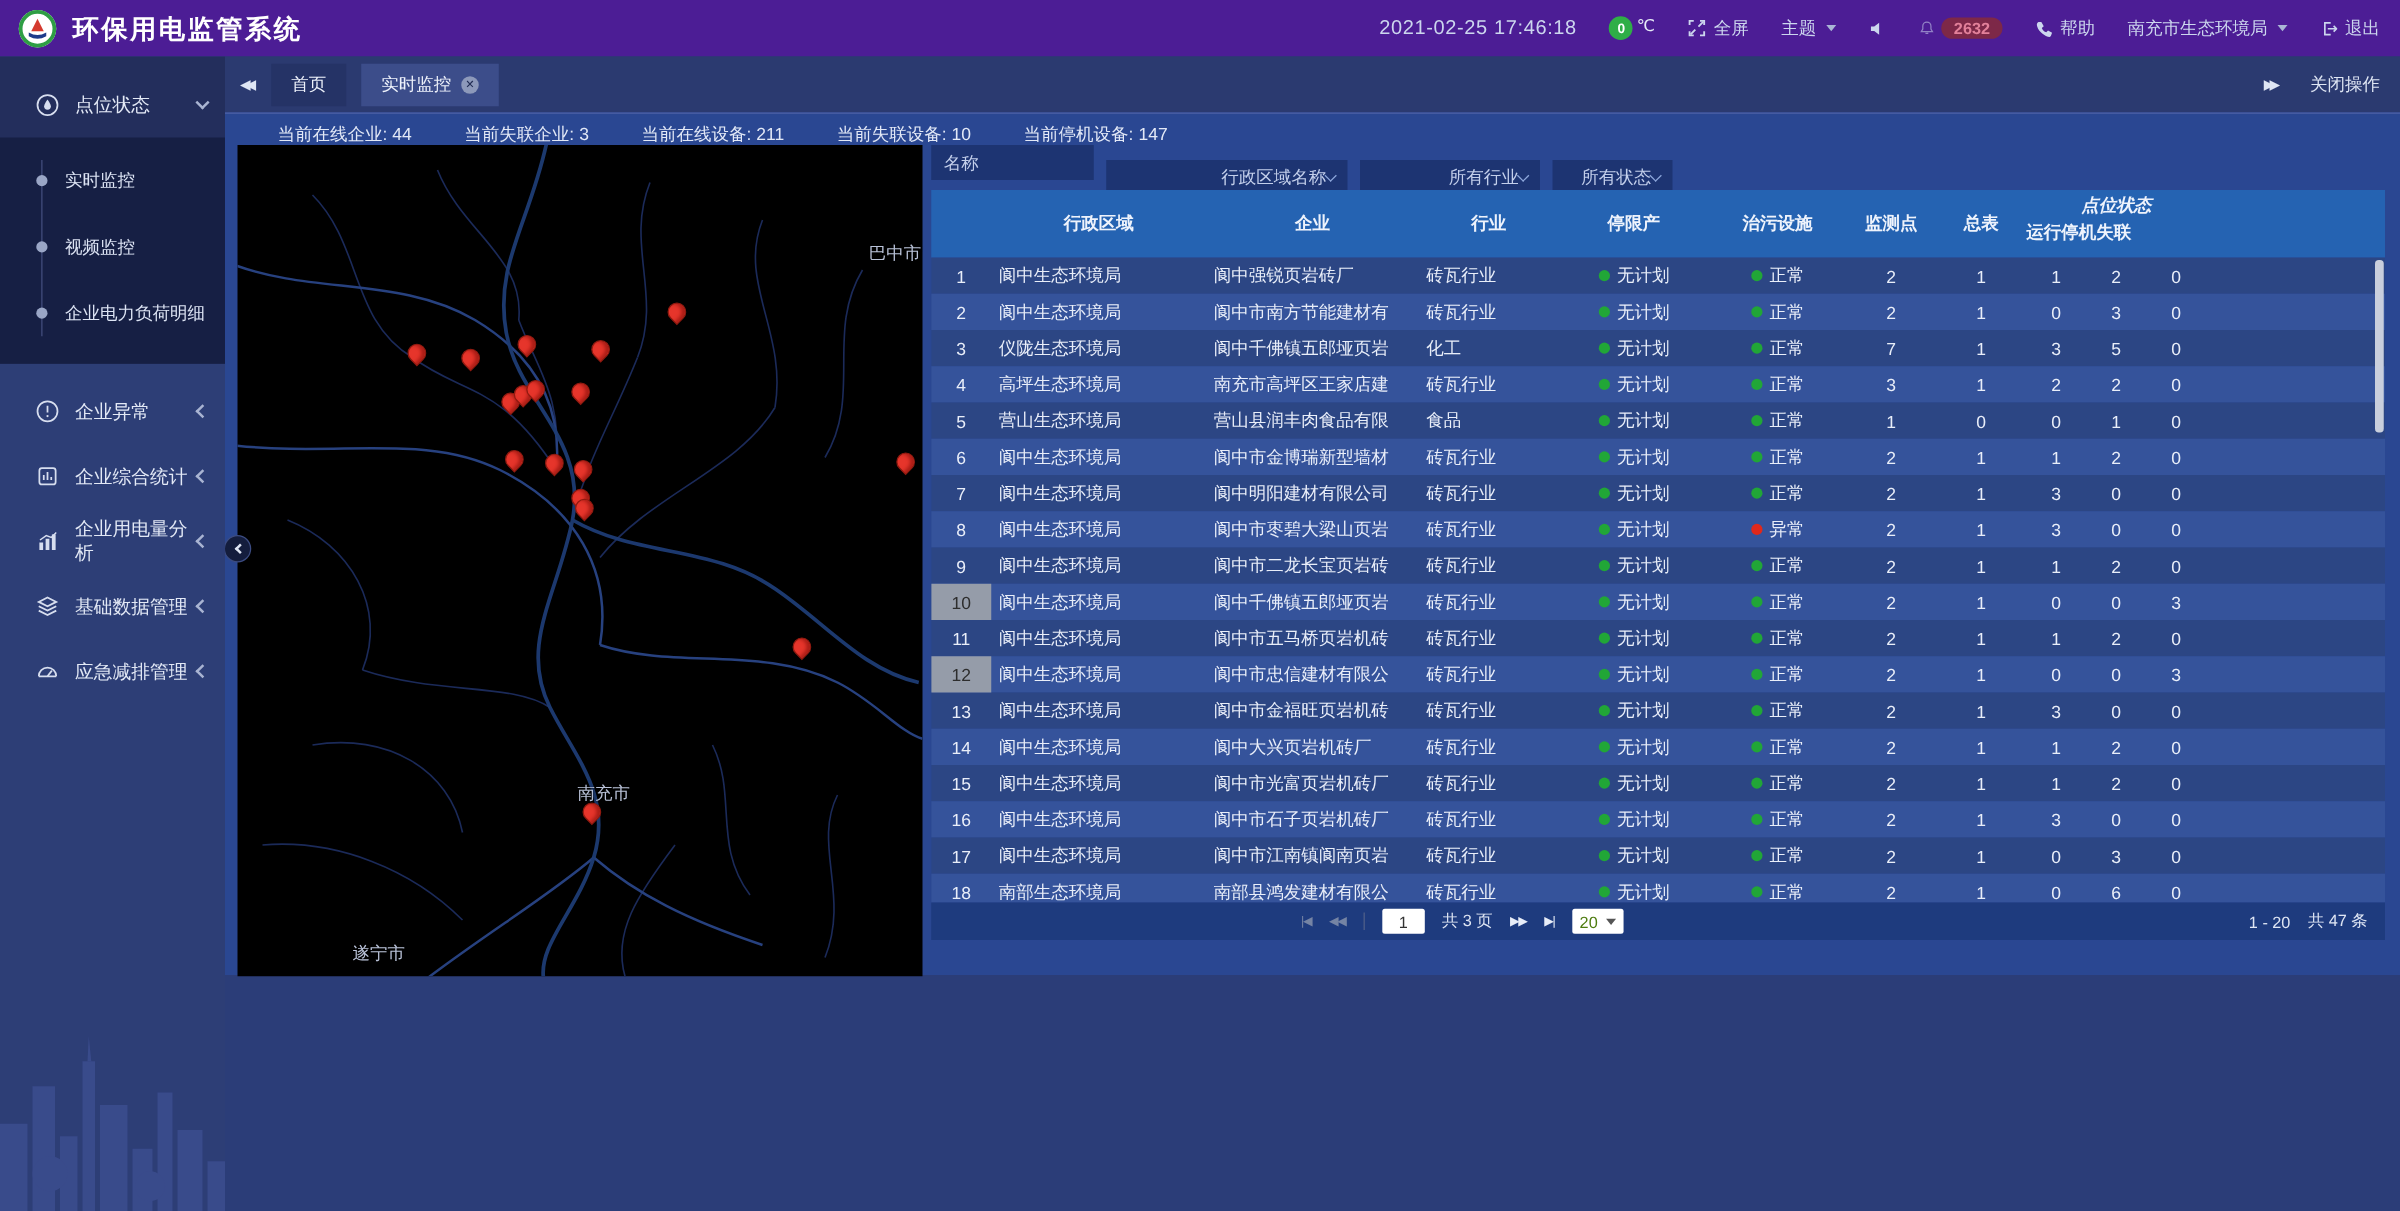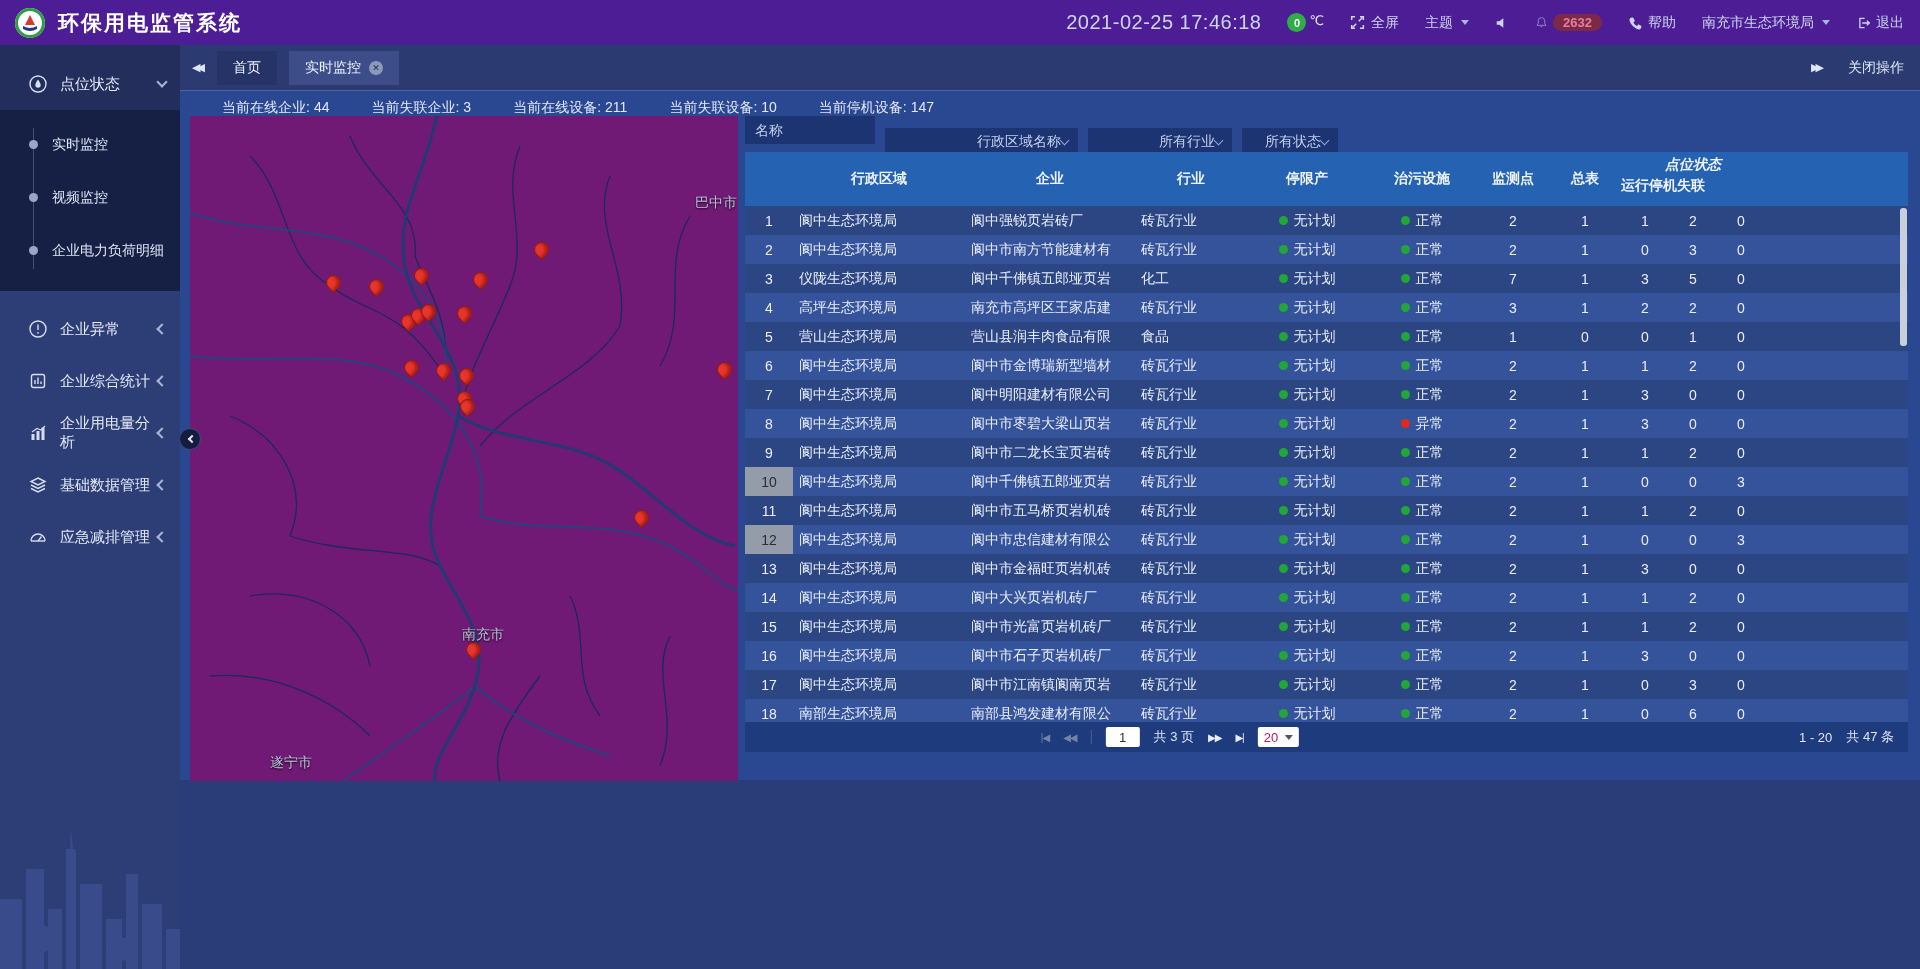--- a/index.html
+++ b/index.html
@@ -4,21 +4,21 @@
 <style>
   * { margin:0; padding:0; box-sizing:border-box; }
   html,body { width:1920px; height:969px; overflow:hidden; }
   body { font-family:"Liberation Sans","DejaVu Sans",sans-serif; background:#2b3d78; color:#e6ebf7; }
 
   
   .hdr { position:absolute; top:0; left:0; right:0; height:45px; background:#4c1d95; display:flex; align-items:center; z-index:9; }
   .hdr-logo { width:32px; height:32px; margin-left:14px; flex:none; }
   .hdr-title { font-size:21px; font-weight:bold; letter-spacing:2px; margin-left:12px; color:#fff; }
   .hdr-right { margin-left:auto; display:flex; align-items:center; gap:26px; padding-right:16px; font-size:14px; color:#ccd6ee; }
-  .hdr-time { font-size:20px; letter-spacing:.5px; }
+  .hdr-time { font-size:16px; letter-spacing:.5px; }
   .temp-wrap { display:flex; align-items:flex-start; gap:3px; }
   .temp-badge { width:19px; height:19px; border-radius:50%; background:#2fae47; color:#fff; font-size:11px; display:flex; align-items:center; justify-content:center; font-weight:bold; }
   .temp-unit { font-size:13px; color:#e6ebf7; }
   .hdr-item { display:flex; align-items:center; gap:6px; cursor:pointer; white-space:nowrap; }
   .hdr-item svg { display:block; }
   .caret { display:inline-block; width:0; height:0; border-left:4px solid transparent; border-right:4px solid transparent; border-top:5px solid #aab6d6; margin-left:2px; }
   .notice-pill { display:flex; align-items:center; gap:5px; }
   .pill { background:#7d2848; border-radius:10px; padding:1px 10px; color:#e2809a; font-size:13px; font-weight:bold; }
 
   
@@ -45,21 +45,21 @@
   .tabbar-right { margin-left:auto; display:flex; align-items:center; gap:24px; color:#dfe6f4; font-size:14px; cursor:pointer; }
 
   
   .content { position:absolute; top:90px; left:180px; right:0; bottom:0; background:#2b3d78; }
   .content-top { height:690px; background:#2a4792; border-top:1px solid #4f63a8; padding:0 12px 0 10px; }
   .stats { height:25px; display:flex; gap:42px; padding:8px 0 0 32px; font-size:14px; color:#e3e9f7; }
   .stat b { font-weight:normal; margin-left:4px; }
   .panels { display:flex; gap:7px; height:665px; }
 
   
-  .map { width:548px; height:665px; position:relative; background:#701a75; flex:none; }
+  .map { width:548px; height:665px; position:relative; background:#000000; flex:none; }
   .map svg.roads { position:absolute; inset:0; }
   .city { position:absolute; font-size:14px; color:#b9c2d8; text-shadow:0 1px 2px #000; white-space:nowrap; }
   .pin { position:absolute; width:15px; height:15px; background:#e6352b; border:1px solid #901a10; border-radius:50% 50% 50% 0; transform:rotate(-45deg); box-shadow:inset -2px -2px 3px rgba(120,10,5,.55); cursor:pointer; }
   .map-toggle { position:absolute; left:-11px; top:312px; width:22px; height:22px; border-radius:50%; background:#141d3d; border:1px solid #3c4c82; display:flex; align-items:center; justify-content:center; cursor:pointer; z-index:3; }
   .map-toggle .mchev { width:6px; height:6px; border-color:#dfe6f4; margin-left:3px; }
 
   
   .rpanel { flex:1; display:flex; flex-direction:column; min-width:0; }
   .filters { height:28px; display:flex; gap:10px; }
   .f-box { background:#1d3472; height:28px; display:flex; align-items:center; padding:0 10px; font-size:14px; color:#c3cfeb; cursor:pointer; }
@@ -88,21 +88,21 @@
   .sdot { width:9px; height:9px; border-radius:50%; margin-right:6px; flex:none; }
   .scroll-thumb { position:absolute; right:1px; top:2px; width:7px; height:138px; background:#c9cfdd; border-radius:3px; cursor:pointer; }
 
   
   .pagination { height:30px; background:#1e3b7e; position:relative; font-size:13px; color:#dfe6f4; }
   .pg-center { position:absolute; left:425px; top:0; height:30px; transform:translateX(-50%); display:flex; align-items:center; gap:14px; }
   .pg-btn { font-size:10px; letter-spacing:-1px; color:#7584a4; cursor:pointer; white-space:nowrap; }
   .pg-btn.en { color:#e8edf8; }
   .pg-sep { width:1px; height:14px; background:#51608a; }
   .pg-input { width:34px; height:20px; background:#fff; color:#333; border:none; text-align:center; font-size:13px; border-radius:2px; }
-  .pg-size { height:20px; background:#fff; color:#be185d; border-radius:2px; display:flex; align-items:center; padding:0 6px; gap:5px; cursor:pointer; font-size:13px; }
+  .pg-size { height:20px; background:#fff; color:#4d7c0f; border-radius:2px; display:flex; align-items:center; padding:0 6px; gap:5px; cursor:pointer; font-size:13px; }
   .pg-size .caret { border-top-color:#555; }
   .pg-right { position:absolute; right:14px; top:0; height:30px; display:flex; align-items:center; gap:14px; }
 </style>
 </head>
 <body>
 
 <div class="hdr">
   <svg class="hdr-logo" viewBox="0 0 32 32">
     <circle cx="16" cy="16" r="15" fill="#ffffff"></circle>
     <circle cx="16" cy="16" r="13.5" fill="none" stroke="#2e9e44" stroke-width="3"></circle>
@@ -327,21 +327,21 @@
             <div class="pin" style="left: 269px; top: 252px; background: rgb(230, 53, 43);"></div>
             <div class="pin" style="left: 267px; top: 275px; background: rgb(230, 53, 43);"></div>
             <div class="pin" style="left: 270px; top: 283px; background: rgb(230, 53, 43);"></div>
             <div class="pin" style="left: 527px; top: 246px; background: rgb(230, 53, 43);"></div>
             <div class="pin" style="left: 444px; top: 394px; background: rgb(230, 53, 43);"></div>
             <div class="pin" style="left: 276px; top: 526px; background: rgb(230, 53, 43);"></div>
           </div>
         <div id="city-layer">
             <span class="city" style="left: 505px; top: 78px;">巴中市</span>
             <span class="city" style="left: 272px; top: 510px;">南充市</span>
-            <span class="city" style="left: 80px; top: 638px; text-align: center;">遂宁市</span>
+            <span class="city" style="left: 92px; top: 638px; text-align: center;">遂宁市</span>
           </div>
         <div class="map-toggle">
           <span class="mchev chev-left"></span>
         </div>
       </div>
 
       <div class="rpanel">
         <div class="filters">
           <input class="f-box f-input" placeholder="名称" style="">
           <div class="f-box f-sel sel-region">

